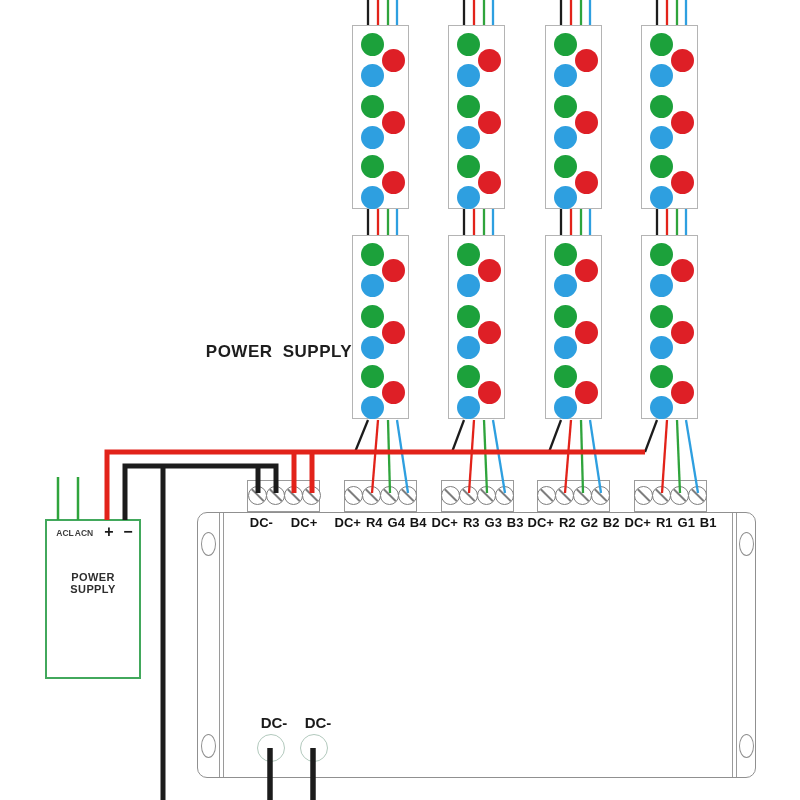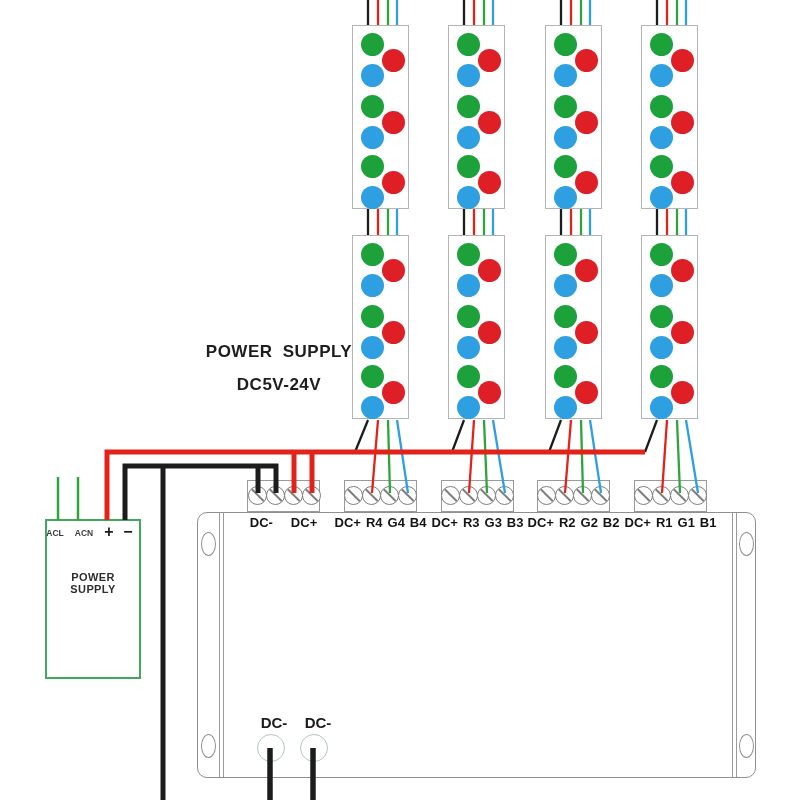--- a/index.html
+++ b/index.html
@@ -42,25 +42,24 @@
         white-space:nowrap;}
   #wires{position:absolute;left:0;top:0;pointer-events:none;}
 </style>
 </head>
 <body>
 
 <div id="cv">
 
   <div class="float-label">
     <div class="l1">POWER SUPPLY</div>
-    <div class="l2">DC5V-24V</div>
   </div>
 
   <div class="psu">
-    <span class="t-small" style="left:8px;top:7px;">ACL</span>
+    <span class="t-small" style="left:18px;top:7px;">ACL</span>
     <span class="t-small" style="left:37px;top:7px;">ACN</span>
     <span class="t-big" style="left:62px;top:2px;">+</span>
     <span class="t-big" style="left:81px;top:2px;">−</span>
     <div class="pname">POWER SUPPLY</div>
   </div>
 
   <div class="controller">
     <div class="vline" style="left:21px;"></div>
     <div class="vline" style="left:25px;"></div>
     <div class="vline" style="left:534px;"></div>

